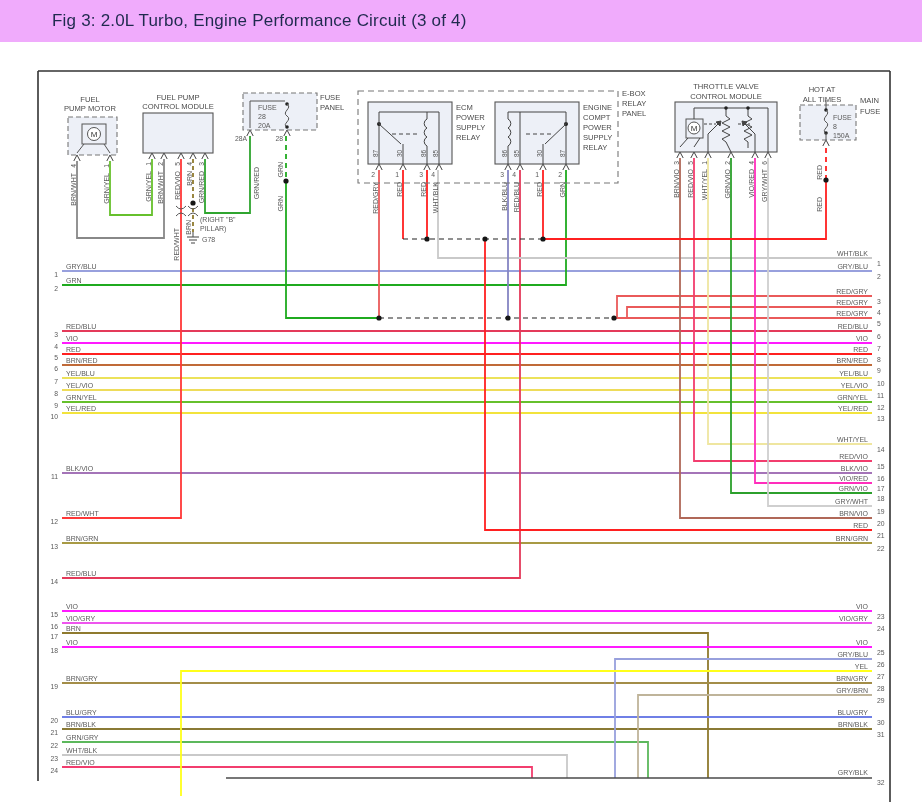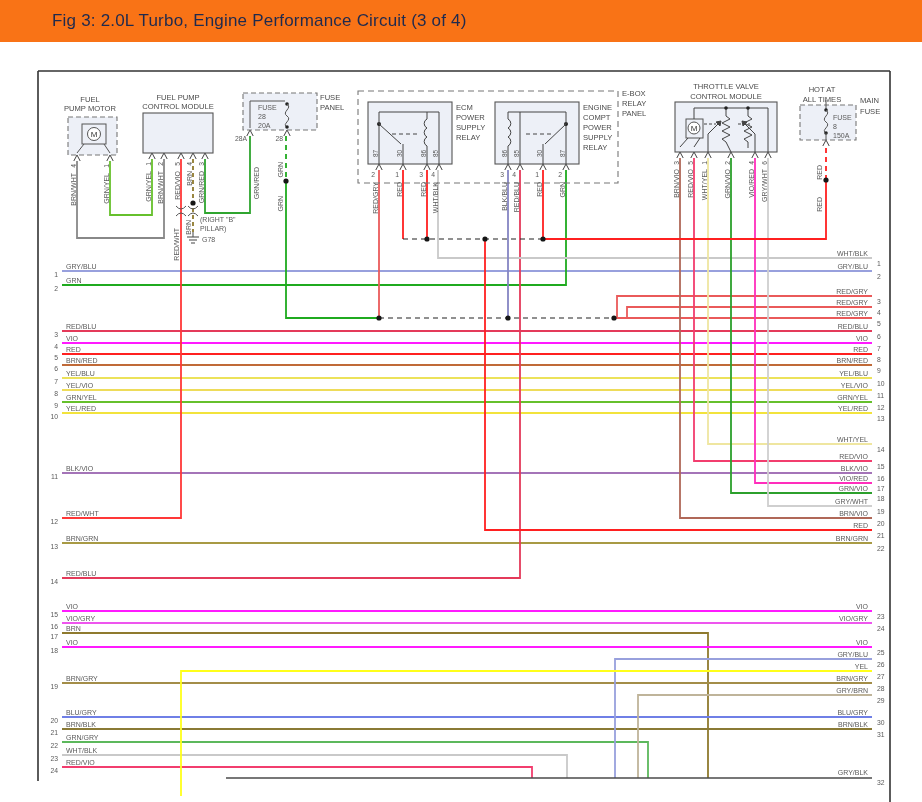--- a/index.html
+++ b/index.html
@@ -1,17 +1,17 @@
 <!DOCTYPE html>
 <html><head>
 <meta charset="utf-8">
 <style>
   html,body{margin:0;padding:0;background:#ffffff;font-family:"Liberation Sans","DejaVu Sans",sans-serif;}
   #stage{position:relative;width:922px;height:802px;overflow:hidden;background:#fff;}
-  #titlebar{position:absolute;left:0;top:0;width:922px;height:42px;background:#f97316;display:flex;align-items:center;}
+  #titlebar{position:absolute;left:0;top:0;width:922px;height:42px;background:#f0abfc;display:flex;align-items:center;}
   #titlebar .t{margin-left:52px;font-size:17px;color:#1f2a4e;letter-spacing:.2px;}
   svg{position:absolute;left:0;top:0;}
   text{font-family:"Liberation Sans","DejaVu Sans",sans-serif;fill:#4a4a4a;}
   .cmpT{font-size:7.6px;fill:#4a4a4a;}
   .lbl{font-size:7px;fill:#5a5a5a;}
   .num{font-size:6.8px;fill:#5a5a5a;}
   .trm{font-size:6.4px;fill:#5a5a5a;}
   .mot{font-size:8px;fill:#333;}
 </style>
 </head>

